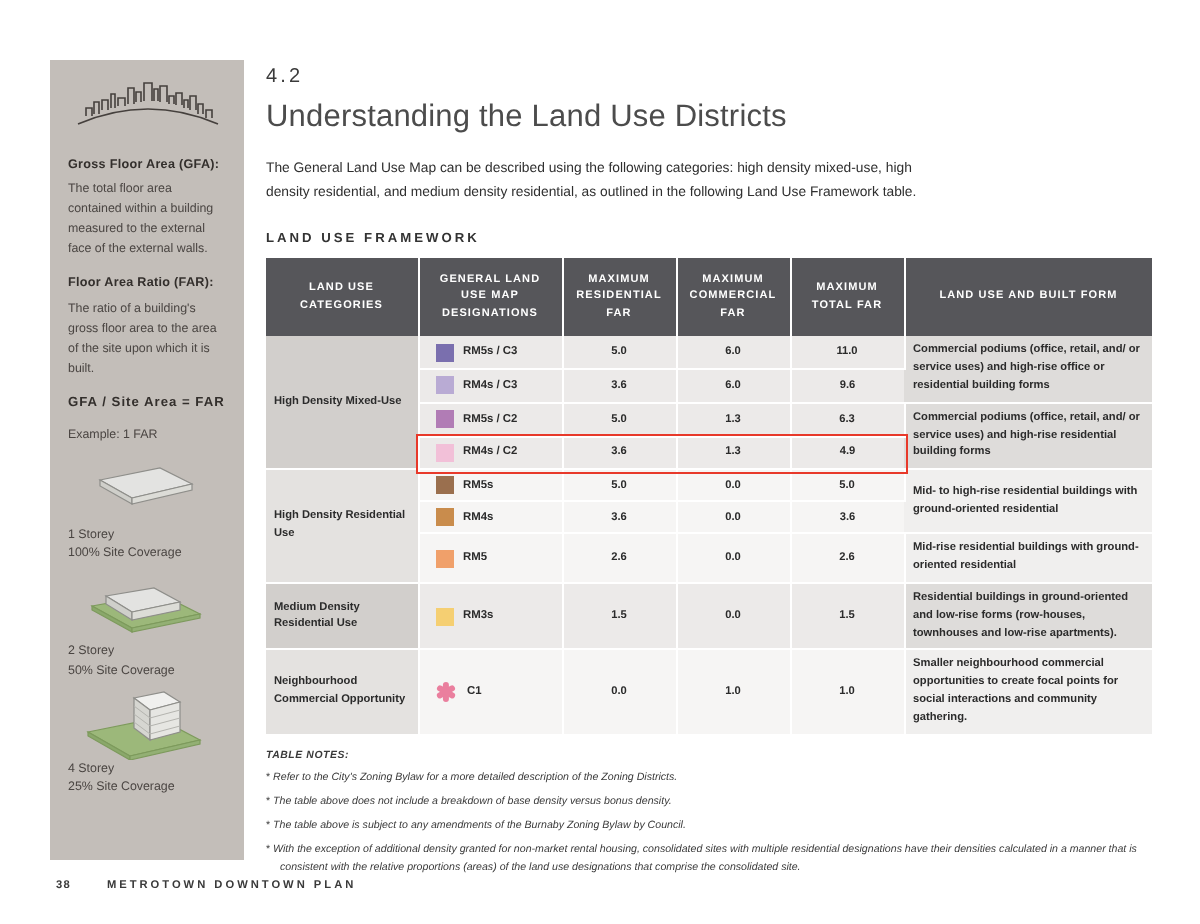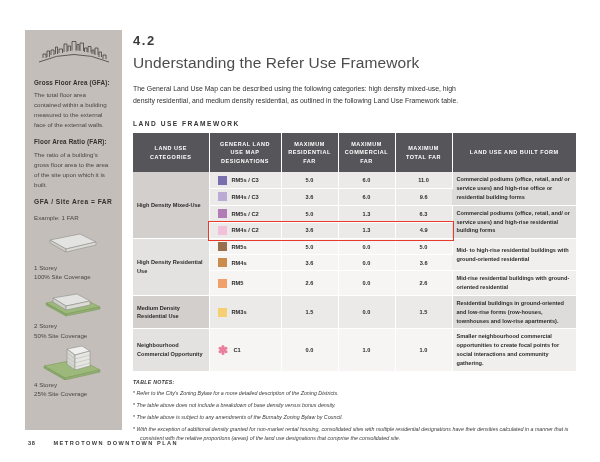--- a/index.html
+++ b/index.html
@@ -33,21 +33,21 @@
   }
   .sb-ex{font-size:6.2px;color:#4a4542;margin:0 0 6px 0;}
 
   .diagram{margin:0 0 4px 0;}
   .dg-art{height:34px;position:relative;}
   .dg-cap{font-size:6.2px;color:#4a4542;line-height:1.5;margin-top:2px;}
 
   
   .main{position:absolute;left:133px;top:33px;width:443px;}
   .sec-num{
-    font-size:13px;font-weight:bold;color:#3b3b3b;letter-spacing:1.6px;
+    font-size:10px;font-weight:normal;color:#3b3b3b;letter-spacing:1.6px;
     margin-bottom:6px;
   }
   .sec-title{
     font-size:15.5px;font-weight:normal;color:#4c4c4c;letter-spacing:.1px;
     margin:0 0 11px 0;
   }
   .intro{
     font-size:6.9px;color:#2f2f2f;line-height:1.72;margin:0 0 13px 0;width:345px;
   }
   .tbl-label{
@@ -217,21 +217,21 @@
           <span>4 Storey</span><br>
           <span>25% Site Coverage</span>
         </div>
       </div>
     </div>
   </aside>
 
   <div class="main">
 
     <div class="sec-num">4.2</div>
-    <h1 class="sec-title">Understanding the Refer Use Framework</h1>
+    <h1 class="sec-title">Understanding the Land Use Districts</h1>
     <p class="intro">The General Land Use Map can be described using the following categories: high density mixed-use, high density residential, and medium density residential, as outlined in the following Land Use Framework table.</p>
     <div class="tbl-label">LAND USE FRAMEWORK</div>
 
     <div style="position:relative;">
       <table class="lu">
         <colgroup>
           <col style="width:76px">
             <col style="width:72px">
             <col style="width:57px">
           <col style="width:57px">

